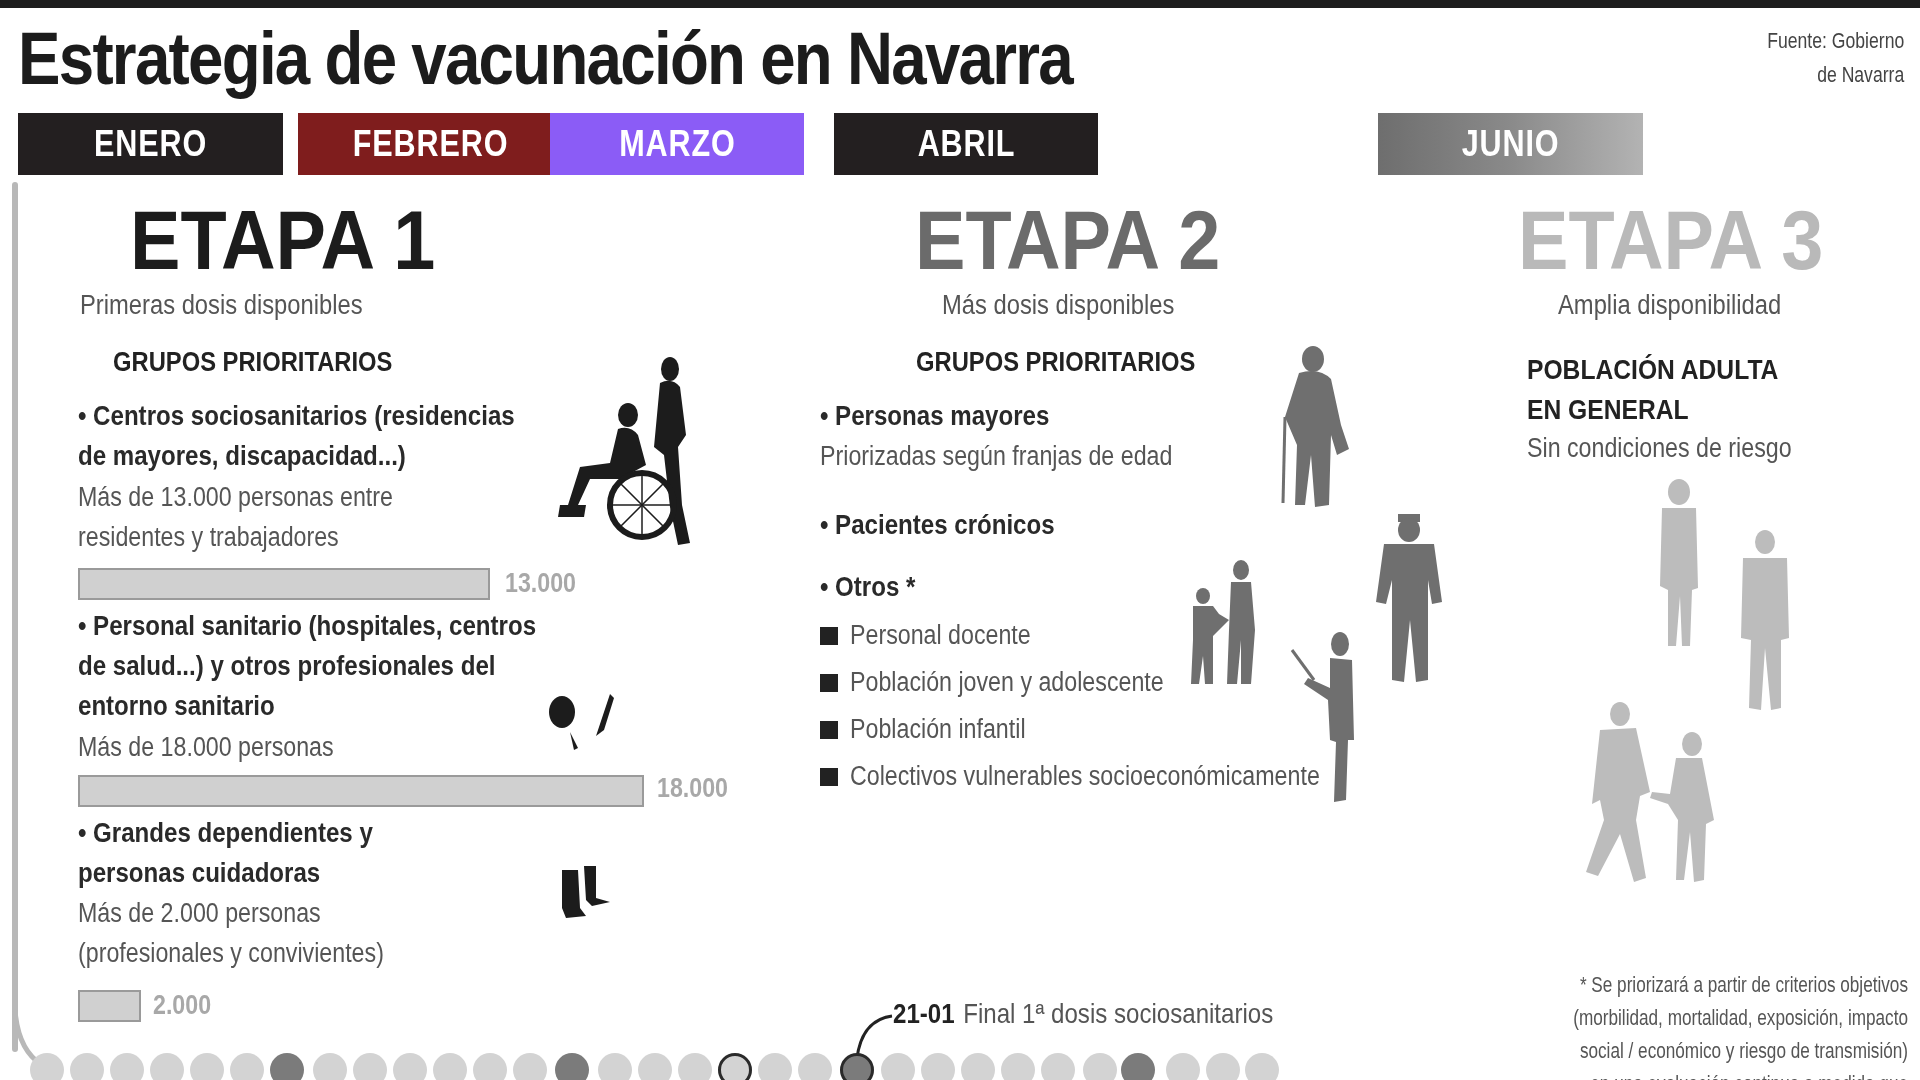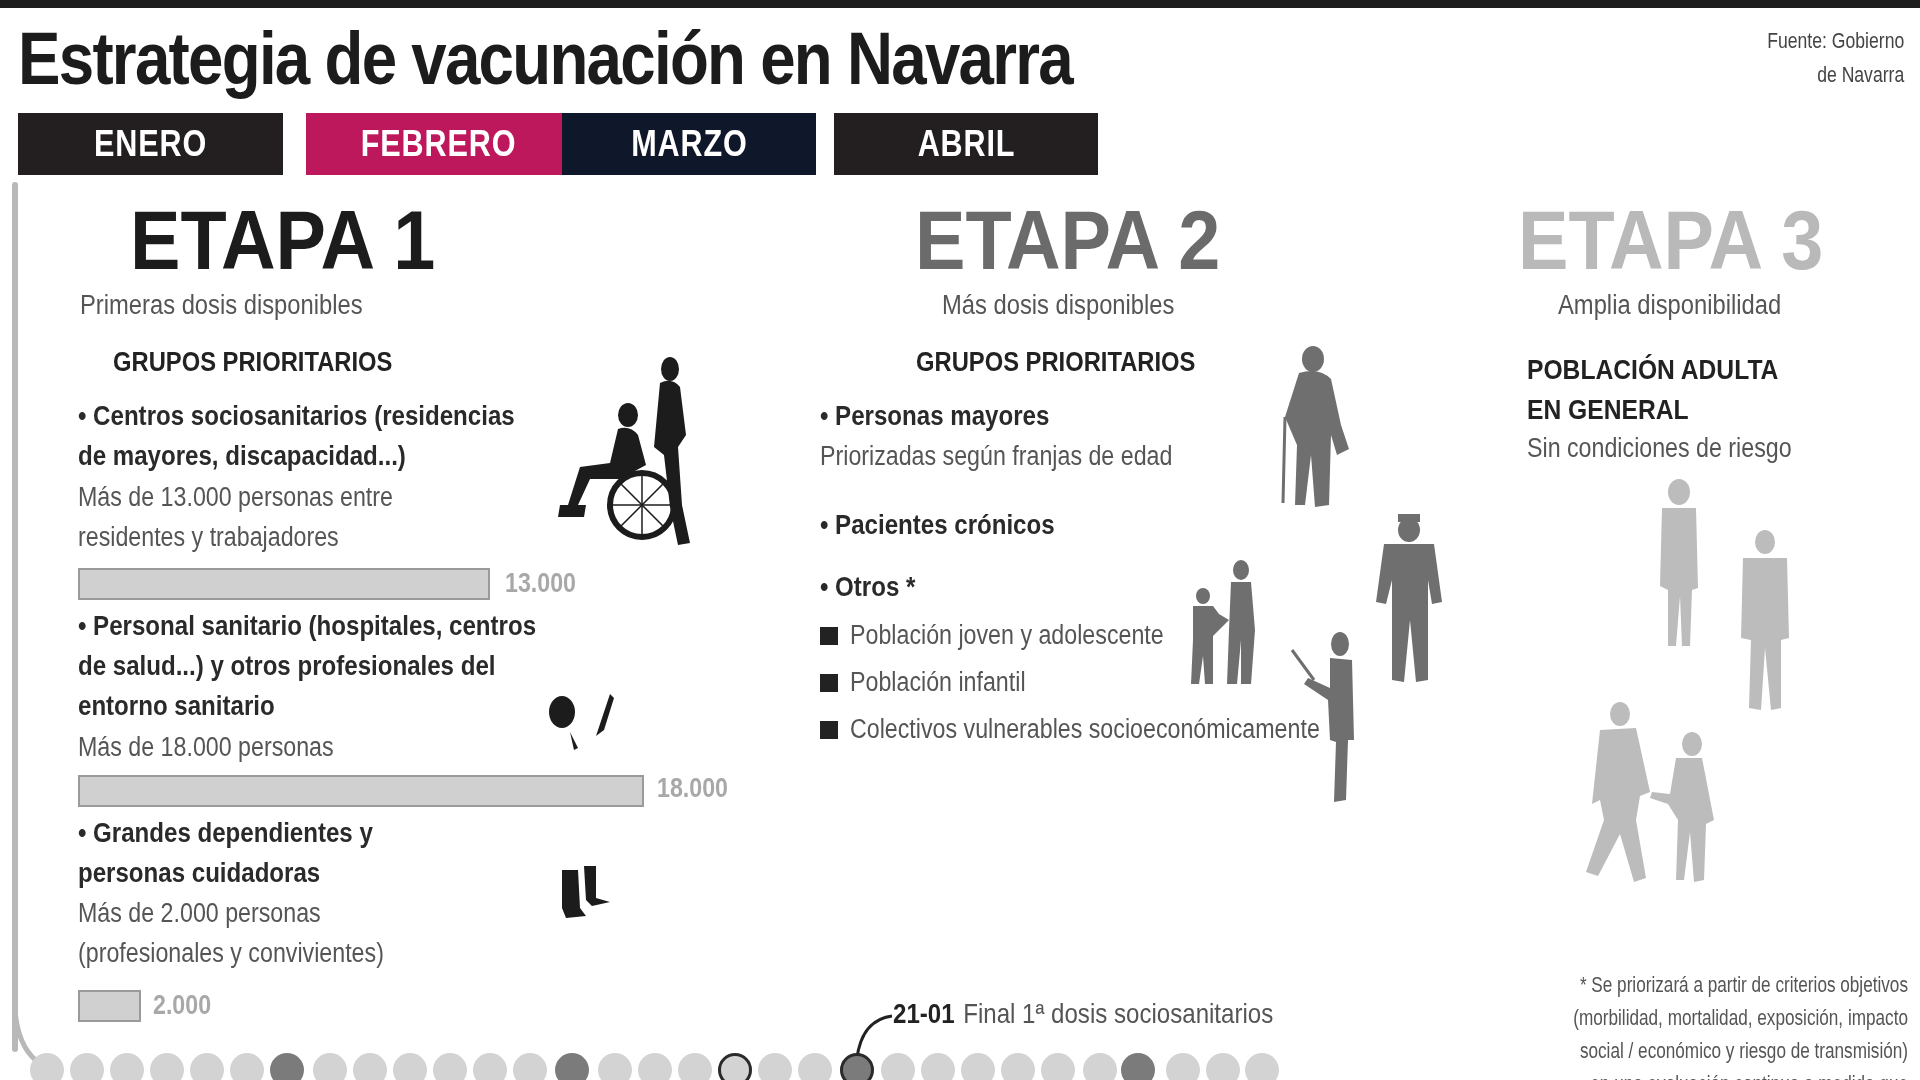--- a/index.html
+++ b/index.html
@@ -59,28 +59,31 @@
 <div class="title">Estrategia de vacunación en Navarra</div>
 <div class="source">
   <div>Fuente: Gobierno</div>
   <div>de Navarra</div>
 </div>
 
 <div class="months">
   <div class="month" style="left:0;width:265px;background:#231f20;">
       <span>ENERO</span>
     </div>
-  <div class="month" style="left:288px;width:266px;background:#be185d;">
+  <div class="month" style="left:280px;width:266px;background:#7f1d1d;">
       <span>FEBRERO</span>
     </div>
-  <div class="month" style="left:544px;width:254px;background:#0f172a;">
+  <div class="month" style="left:532px;width:254px;background:#8b5cf6;">
       <span>MARZO</span>
     </div>
   <div class="month" style="left:816px;width:264px;background:#231f20;">
       <span>ABRIL</span>
+    </div>
+  <div class="month" style="left:1360px;width:265px;background:linear-gradient(90deg,#6e6e6e 0%,#8a8a8a 50%,#b3b3b3 100%);">
+      <span>JUNIO</span>
     </div>
 </div>
 
 <div class="timeline-line"></div>
 <svg class="timeline-curve" width="60" height="60">
   <path d="M15 0 Q18 40 42 55" stroke="#b8b8b8" stroke-width="5" fill="none"></path>
 </svg>
 
 <div class="stage-title" style="left:130px;top:192px;color:#1c1c1c;">ETAPA 1</div>
 <div class="stage-sub" style="left:80px;top:290px;">Primeras dosis disponibles</div>
@@ -148,20 +151,24 @@
 <div class="stage-title" style="left:915px;top:192px;color:#6b6b6b;">ETAPA 2</div>
 <div class="stage-sub" style="left:942px;top:290px;">Más dosis disponibles</div>
 <div class="group-head" style="left:916px;top:347px;">GRUPOS PRIORITARIOS</div>
 
 <div class="item-head" style="left:820px;top:396px;">• Personas mayores</div>
 <div class="item-sub" style="left:820px;top:436px;">Priorizadas según franjas de edad</div>
 <div class="item-head" style="left:820px;top:505px;">• Pacientes crónicos</div>
 <div class="item-head" style="left:820px;top:567px;">• Otros *</div>
 
 <div class="sq-list">
+  <div class="sq-item">
+      <span class="sq"></span>
+      <span class="txt">Personal docente</span>
+    </div>
   <div class="sq-item">
       <span class="sq"></span>
       <span class="txt">Población joven y adolescente</span>
     </div>
   <div class="sq-item">
       <span class="sq"></span>
       <span class="txt">Población infantil</span>
     </div>
   <div class="sq-item">
       <span class="sq"></span>

